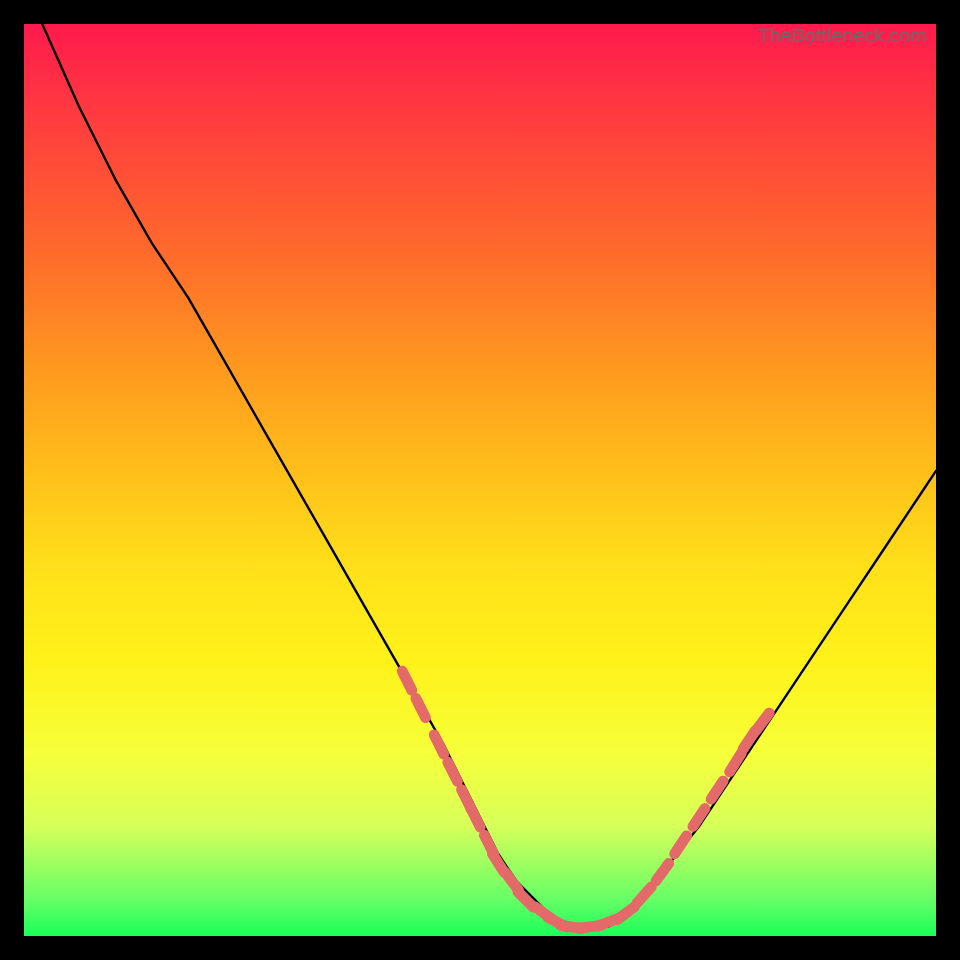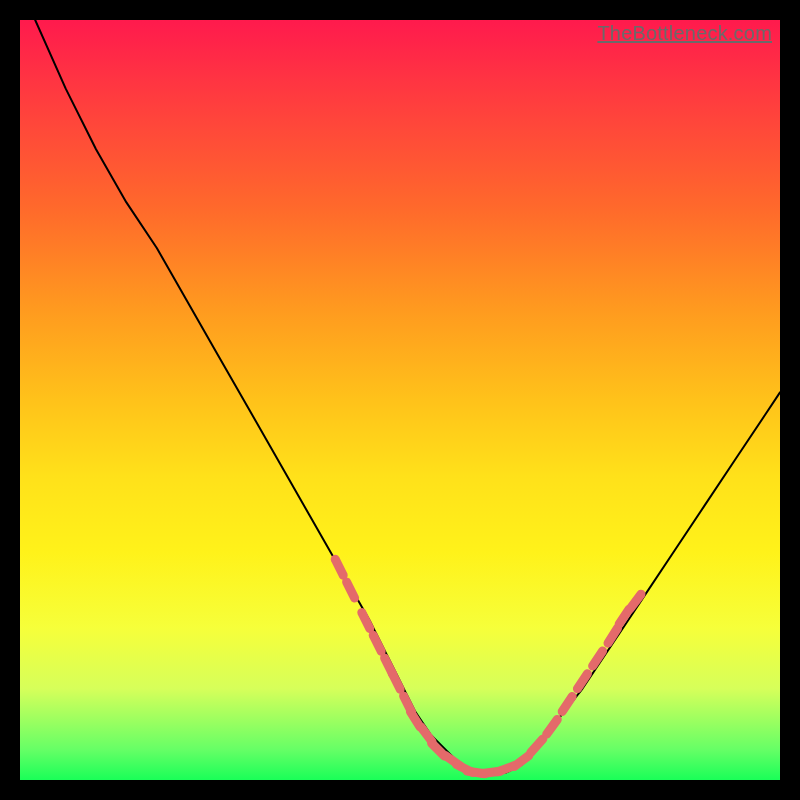--- a/index.html
+++ b/index.html
@@ -37,25 +37,24 @@
       #d6ff5a 88%,
       #66ff66 96%,
       #1aff58 100%
     );
   }
   .watermark {
     position: absolute;
     top: 2px;
     right: 8px;
     color: #6a6a6a;
-    font-size: 20px;
+    font-size: 16px;
     font-weight: 500;
     letter-spacing: 0.2px;
     user-select: none;
-    text-decoration: underline;
   }
   svg {
     position: absolute;
     left: 0;
     top: 0;
   }
 </style>
 </head>
 <body>
 

